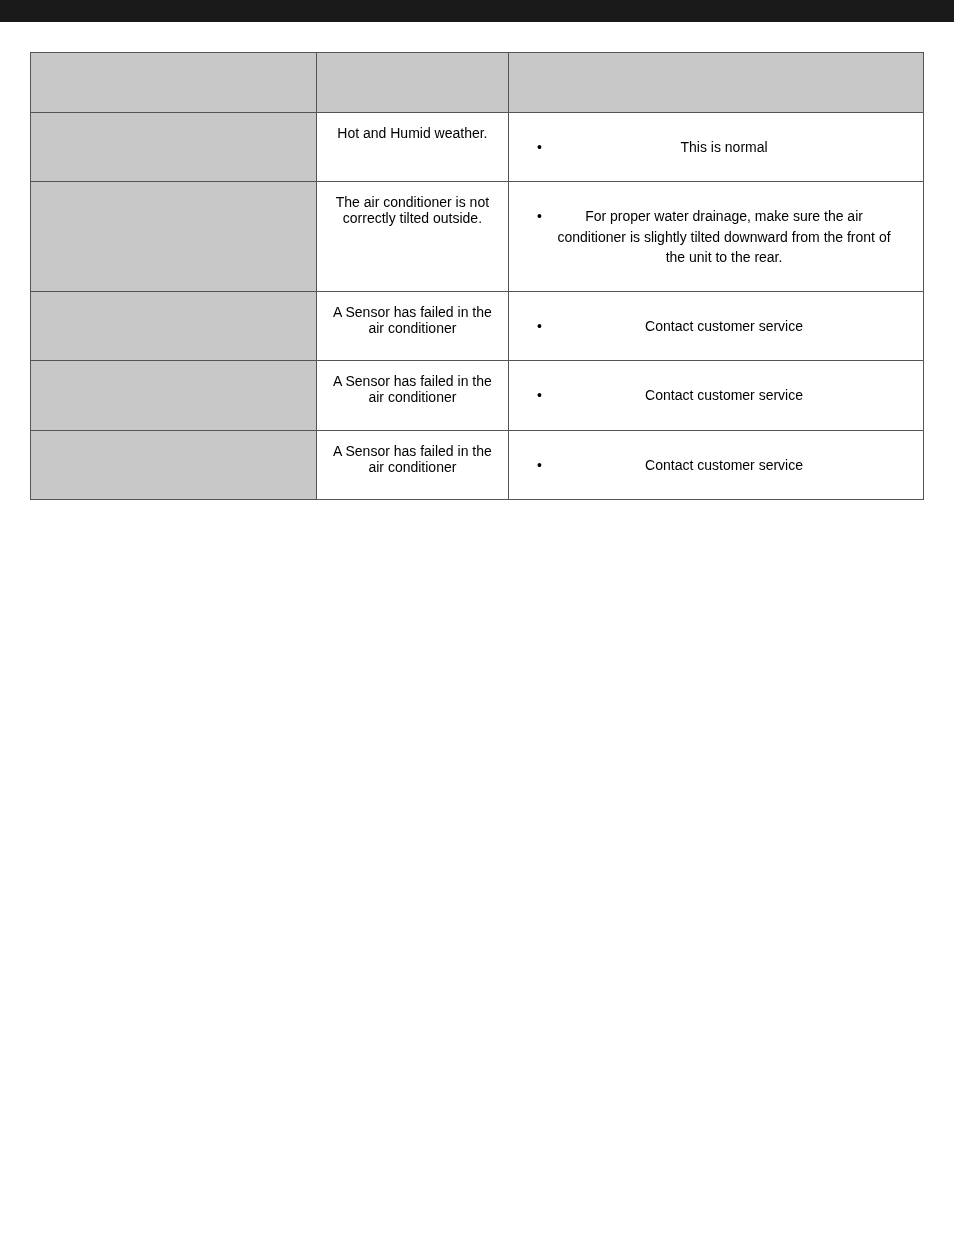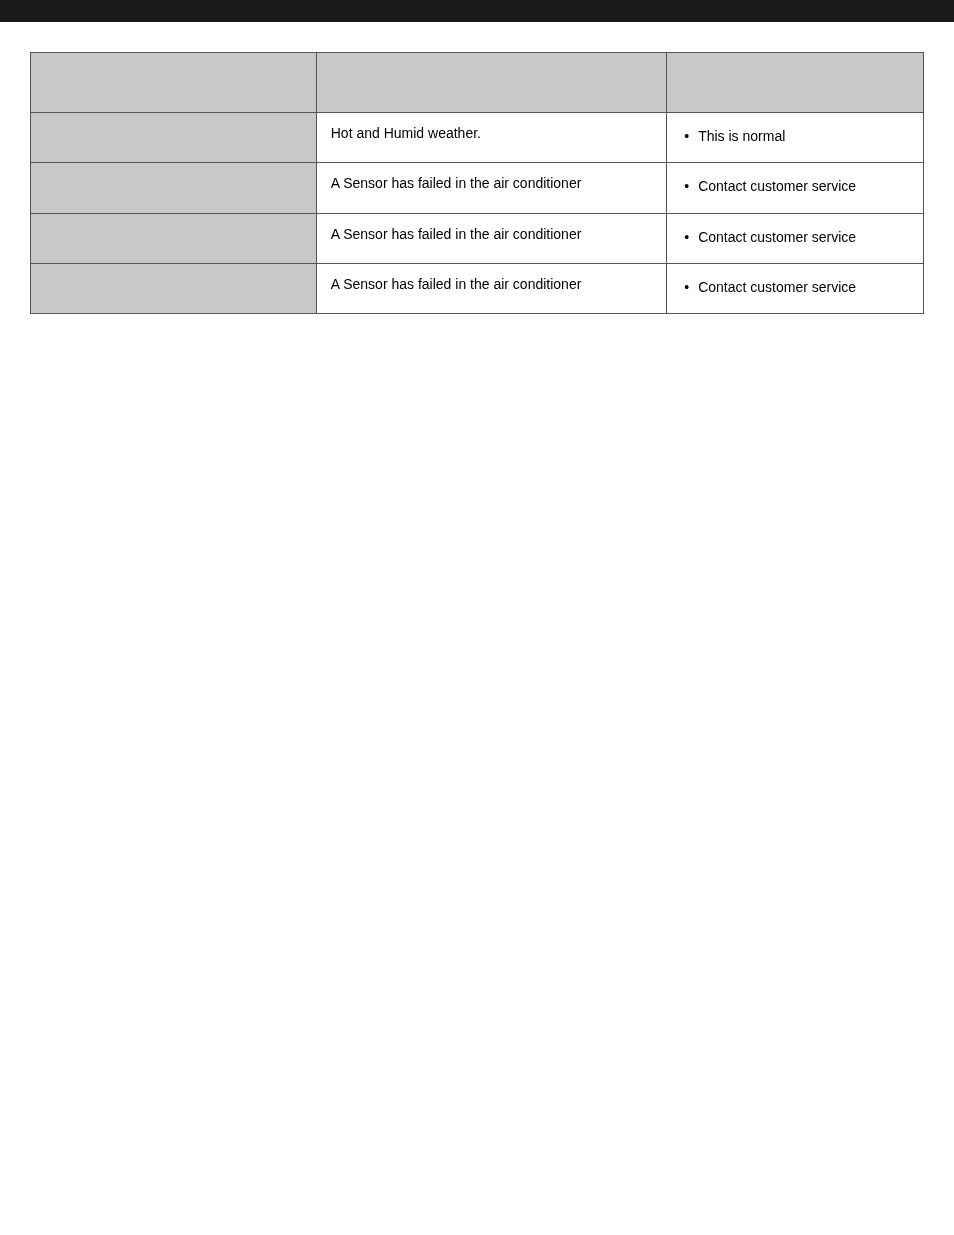--- a/index.html
+++ b/index.html
@@ -18,20 +18,21 @@
       height: 22px;
       width: 100%;
     }
     .page-content {
       padding: 30px 30px 30px 30px;
     }
     .troubleshoot-table {
       width: 100%;
       border-collapse: collapse;
       border: 1px solid #555;
+      text-align: center;
     }
     .troubleshoot-table th,
     .troubleshoot-table td {
       border: 1px solid #555;
       padding: 12px 14px;
       vertical-align: top;
     }
     .troubleshoot-table thead th {
       background: #c8c8c8;
       font-weight: bold;
@@ -41,21 +42,21 @@
     .col-symptom {
       width: 32%;
       background: #c8c8c8;
     }
     .troubleshoot-table tbody tr td.col-symptom {
       background: #c8c8c8;
     }
     ul.solution-list {
       list-style: none;
       padding: 0;
-      margin: 1px;
+      margin: 12px;
     }
     ul.solution-list li {
       padding-left: 16px;
       position: relative;
       margin-bottom: 4px;
       line-height: 1.45;
     }
     ul.solution-list li::before {
       content: "•";
       position: absolute;
@@ -82,20 +83,29 @@
           <td class="col-symptom"></td>
           <td>Hot and Humid weather.</td>
           <td>
             <ul class="solution-list">
               <li>This is normal</li>
             </ul>
           </td>
         </tr>
         <tr>
           <td class="col-symptom"></td>
+          <td>The air conditioner is not correctly tilted outside.</td>
+          <td>
+            <ul class="solution-list">
+              <li>For proper water drainage, make sure the air conditioner is slightly tilted downward from the front of the unit to the rear.</li>
+            </ul>
+          </td>
+        </tr>
+        <tr>
+          <td class="col-symptom"></td>
           <td>A Sensor has failed in the air conditioner</td>
           <td>
             <ul class="solution-list">
               <li>Contact customer service</li>
             </ul>
           </td>
         </tr>
         <tr>
           <td class="col-symptom"></td>
           <td>A Sensor has failed in the air conditioner</td>

